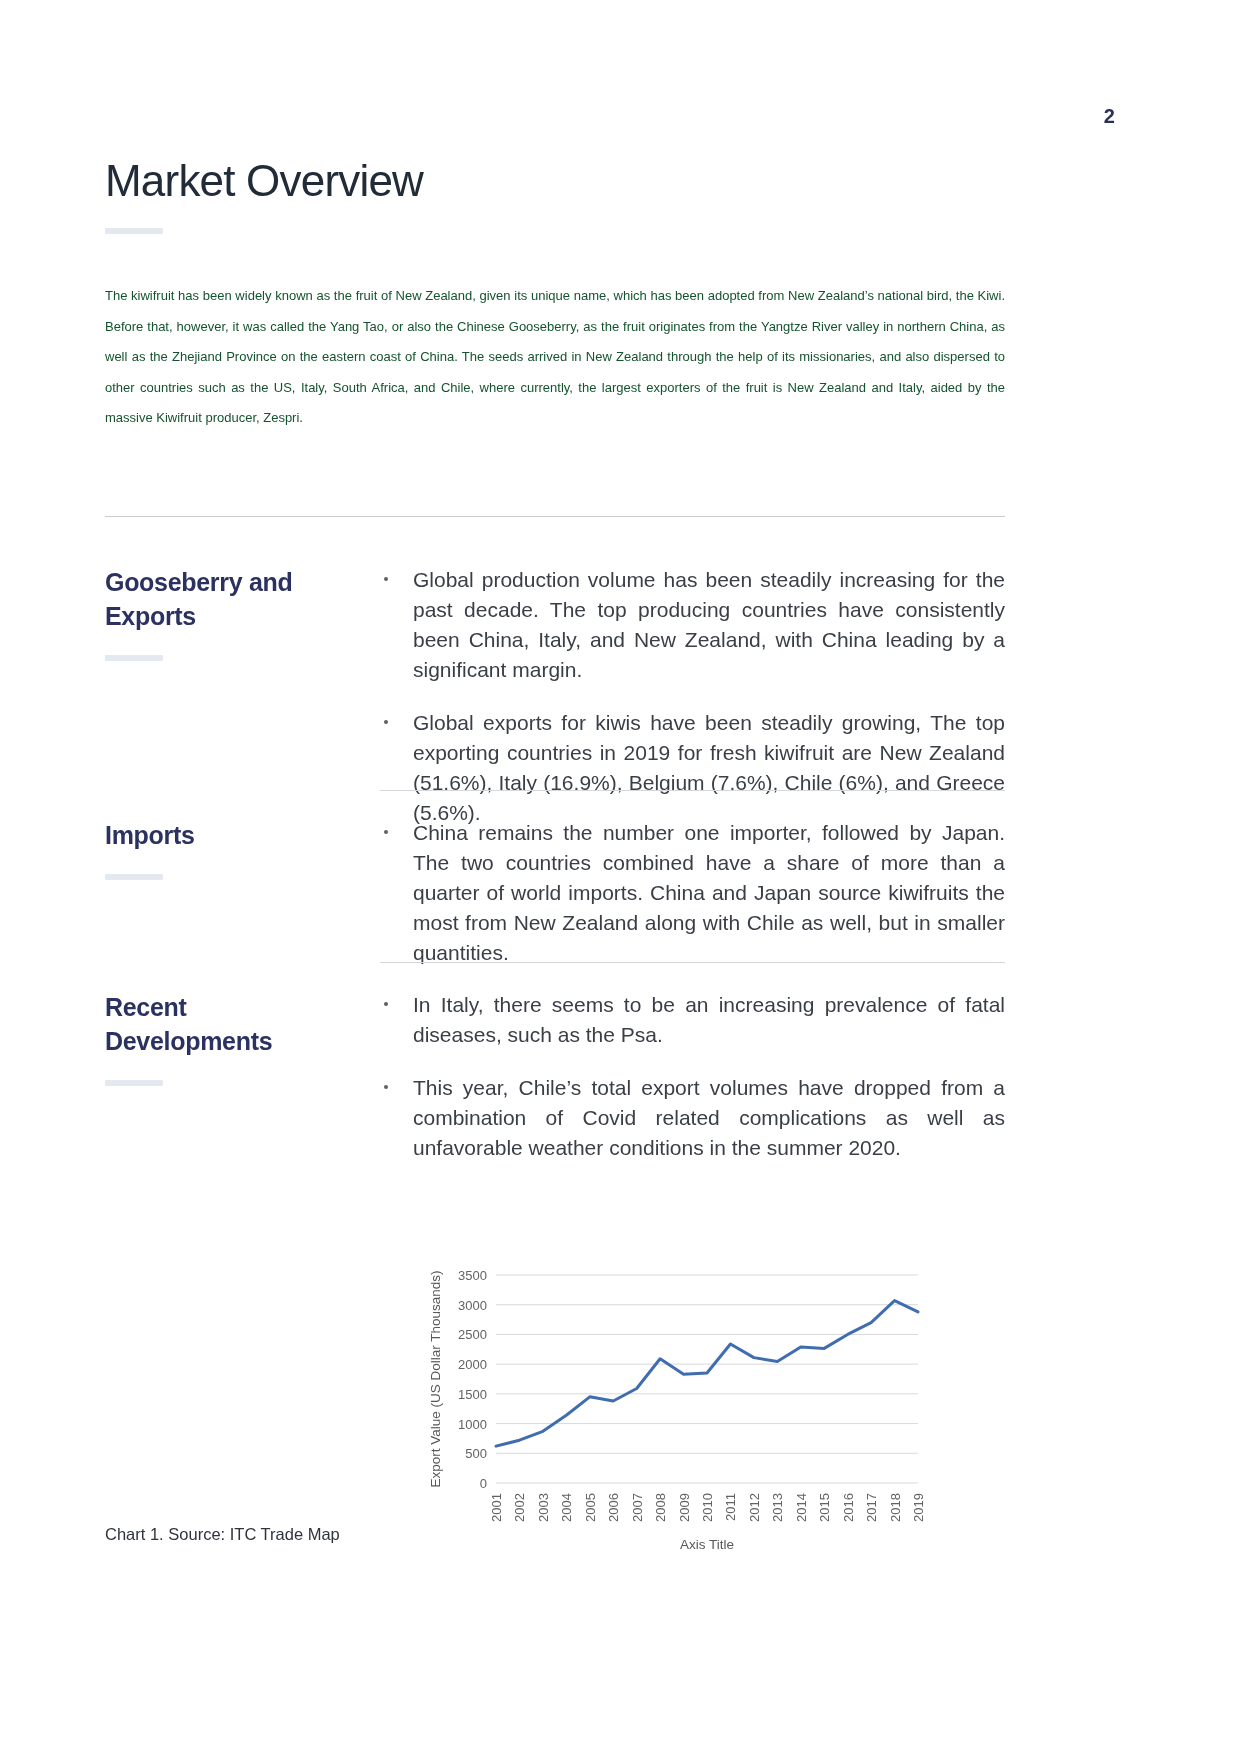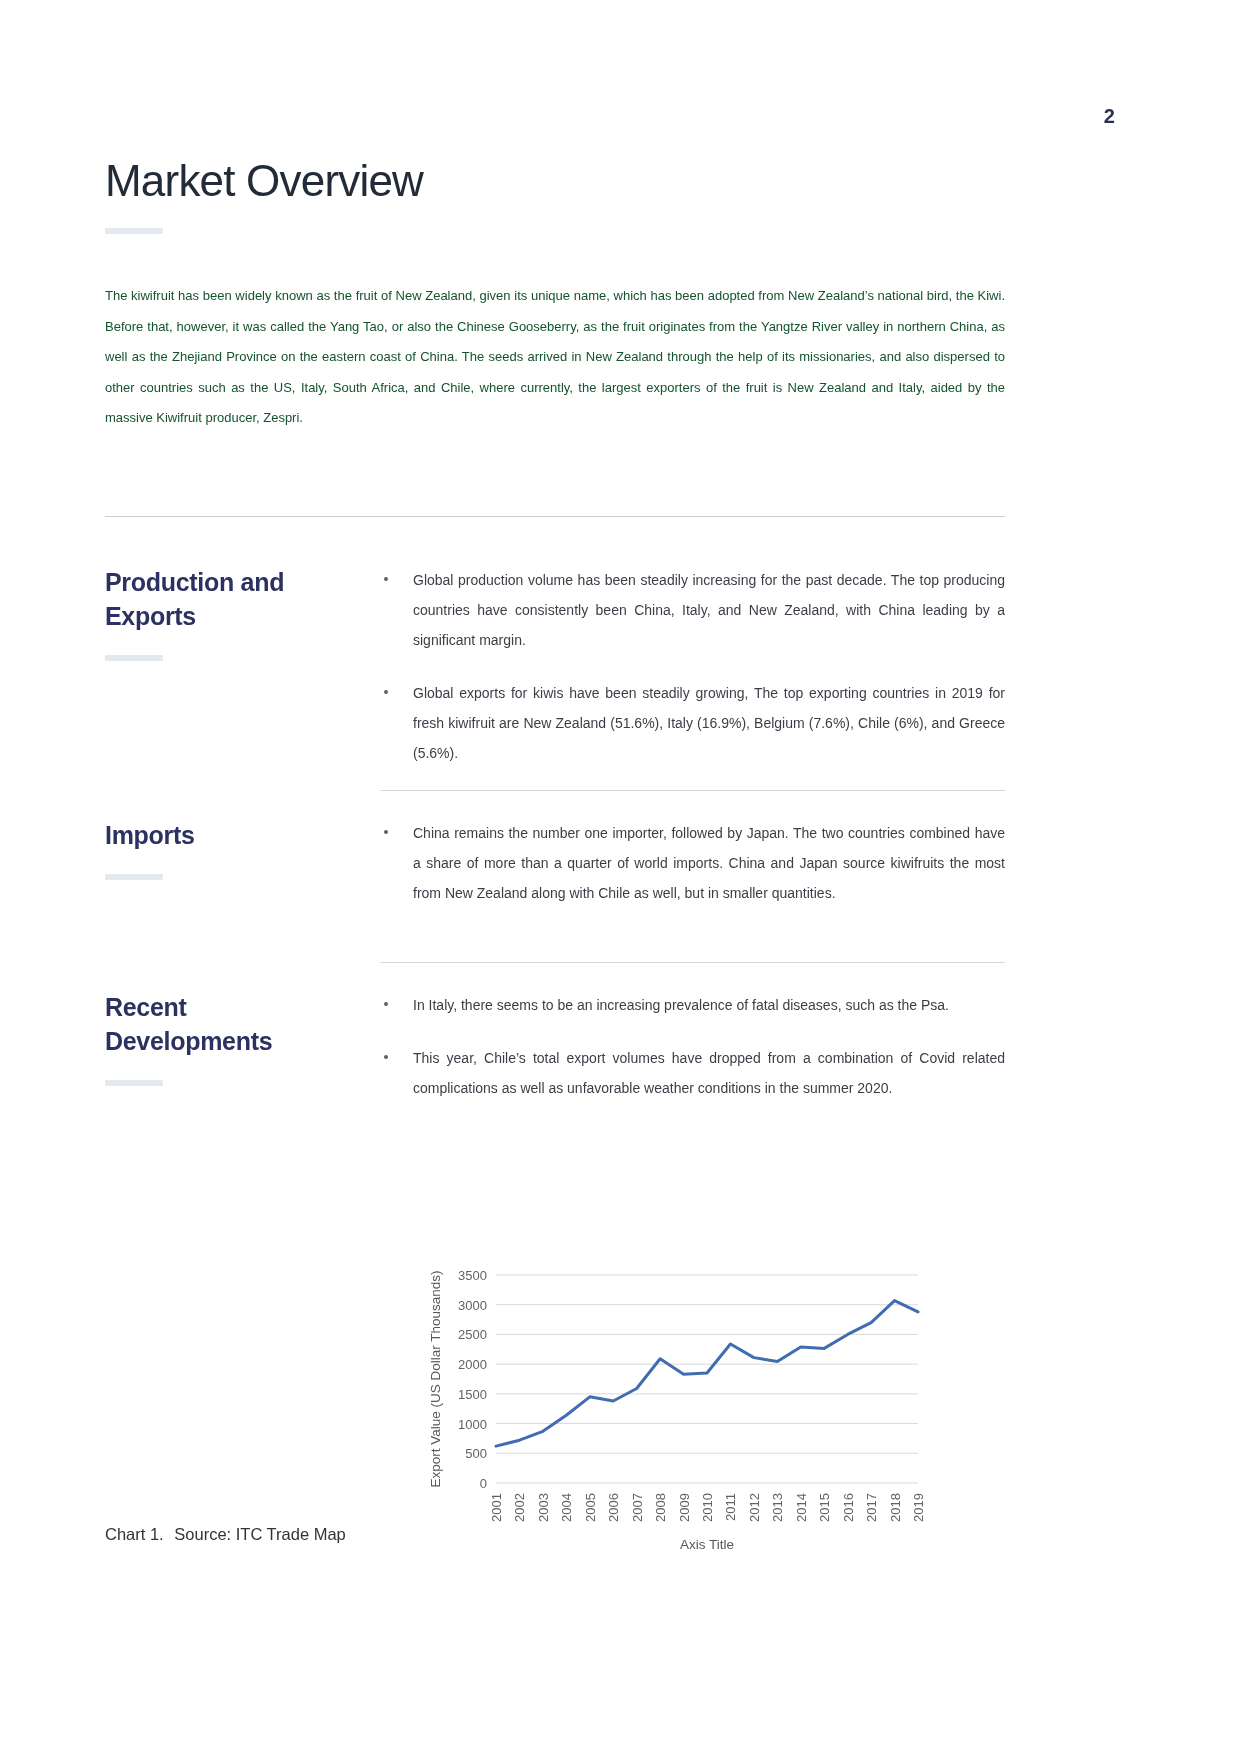--- a/index.html
+++ b/index.html
@@ -115,21 +115,21 @@
   }
   ul.bullets {
     margin: 0;
     padding: 0;
     list-style: none;
   }
   ul.bullets li {
     position: relative;
     padding-left: 33px;
     margin-bottom: 23px;
-    font-size: 14px;
+    font-size: 21px;
     line-height: 30px;
     color: #3a3f47;
     text-align: justify;
     text-justify: inter-word;
   }
   ul.bullets li:last-child { margin-bottom: 0; }
   ul.bullets li .dot {
     position: absolute;
     left: 4px;
     top: 12px;
@@ -166,21 +166,21 @@
 
   <h1 class="page-title">Market Overview</h1>
   <div class="title-rule"></div>
 
   <p class="intro">The kiwifruit has been widely known as the fruit of New Zealand, given its unique name, which has been adopted from New Zealand’s national bird, the Kiwi. Before that, however, it was called the Yang Tao, or also the Chinese Gooseberry, as the fruit originates from the Yangtze River valley in northern China, as well as the Zhejiand Province on the eastern coast of China. The seeds arrived in New Zealand through the help of its missionaries, and also dispersed to other countries such as the US, Italy, South Africa, and Chile, where currently, the largest exporters of the fruit is New Zealand and Italy, aided by the massive Kiwifruit producer, Zespri.</p>
 
   <div class="hr-full" style="top:516px;"></div>
 
   <div class="section" style="top:565px;">
     <div class="sec-head">
-      <h2>Production and Exports</h2>
+      <h2>Gooseberry and Exports</h2>
       <div class="sec-rule"></div>
     </div>
     <div class="sec-body">
       <ul class="bullets">
         <li>
           <span class="dot"></span>
           <span>Global production volume has been steadily increasing for the past decade. The top producing countries have consistently been China, Italy, and New Zealand, with China leading by a significant margin.</span>
         </li>
         <li>
           <span class="dot"></span>
@@ -266,16 +266,16 @@
         <text x="0" y="0" text-anchor="end" font-family="&quot;Liberation Sans&quot;, sans-serif" font-size="13" fill="#636363" transform="translate(458.1111111111111,228) rotate(-90)">2017</text>
         <text x="0" y="0" text-anchor="end" font-family="&quot;Liberation Sans&quot;, sans-serif" font-size="13" fill="#636363" transform="translate(481.55555555555554,228) rotate(-90)">2018</text>
         <text x="0" y="0" text-anchor="end" font-family="&quot;Liberation Sans&quot;, sans-serif" font-size="13" fill="#636363" transform="translate(505,228) rotate(-90)">2019</text>
         <text x="289" y="284" text-anchor="middle" font-family="&quot;Liberation Sans&quot;, sans-serif" font-size="13.5" fill="#595959">Axis Title</text>
         <polyline points="78.00,181.15 101.44,175.21 124.89,166.30 148.33,150.25 171.78,131.83 195.22,135.99 218.67,123.51 242.11,93.79 265.56,109.25 289.00,108.06 312.44,78.94 335.89,92.61 359.33,96.47 382.78,81.91 406.22,83.39 429.67,69.43 453.11,57.54 476.56,35.55 500.00,46.85" fill="none" stroke="#3f6db0" stroke-width="3" stroke-linejoin="round" stroke-linecap="round"></polyline>
       </svg>
   </div>
 
   <div class="chart-caption">
     <b>Chart 1.</b>
-    <span style="margin-left:6px;">Source: ITC Trade Map</span>
+    <span style="">Source: ITC Trade Map</span>
   </div>
 
 </div>
 
 </body></html>

